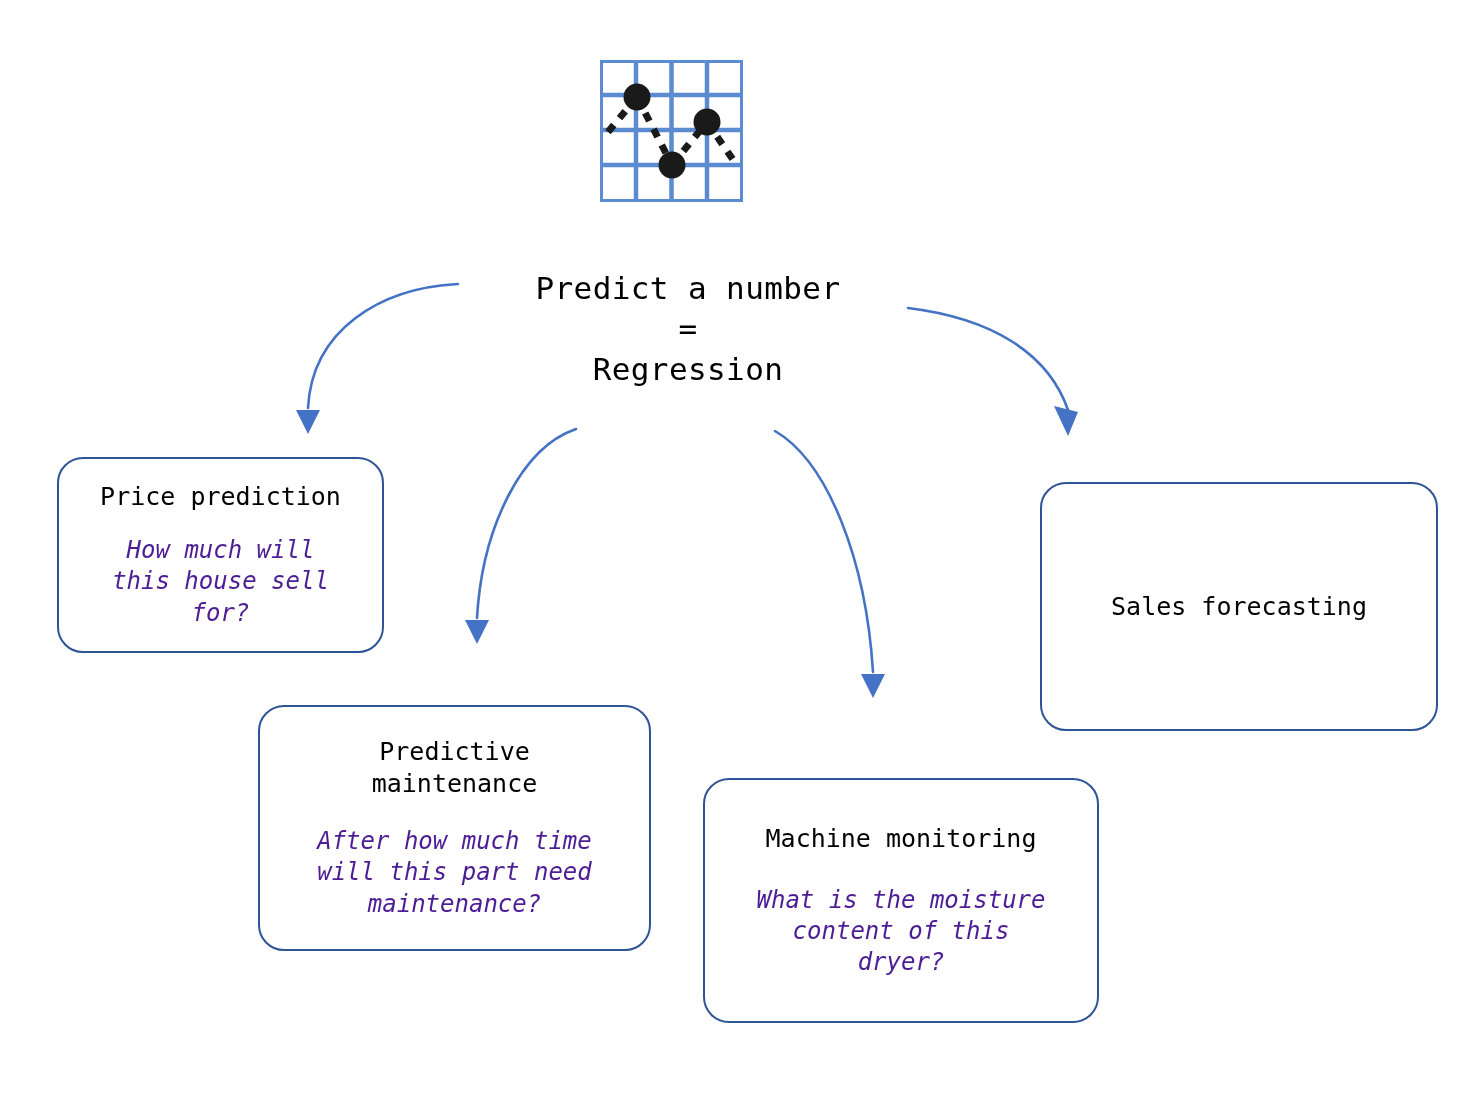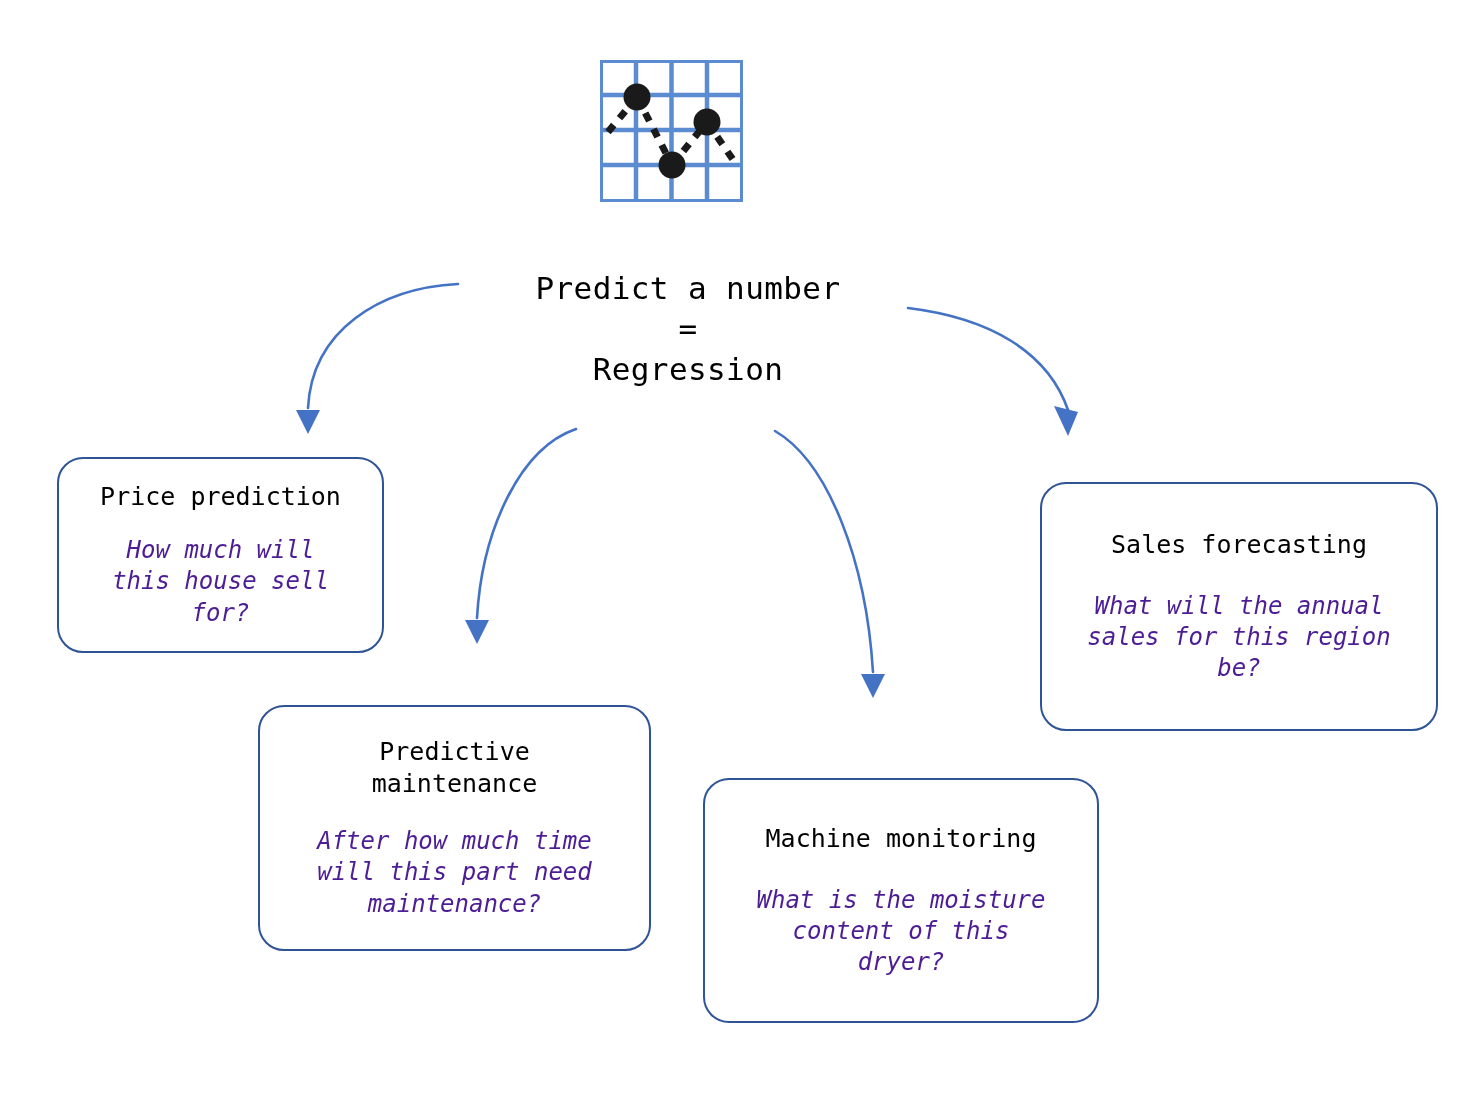--- a/index.html
+++ b/index.html
@@ -170,18 +170,15 @@
 
   <div class="card" id="card-machine">
     <div class="card-title">Machine monitoring</div>
     <div class="card-question">What is the moisture
 content of this
 dryer?</div>
   </div>
 
   <div class="card" id="card-sales">
     <div class="card-title">Sales forecasting</div>
-    <div class="card-question">What will the annual
-sales for this region
-be?</div>
   </div>
 
 </div>
 
 </body></html>

